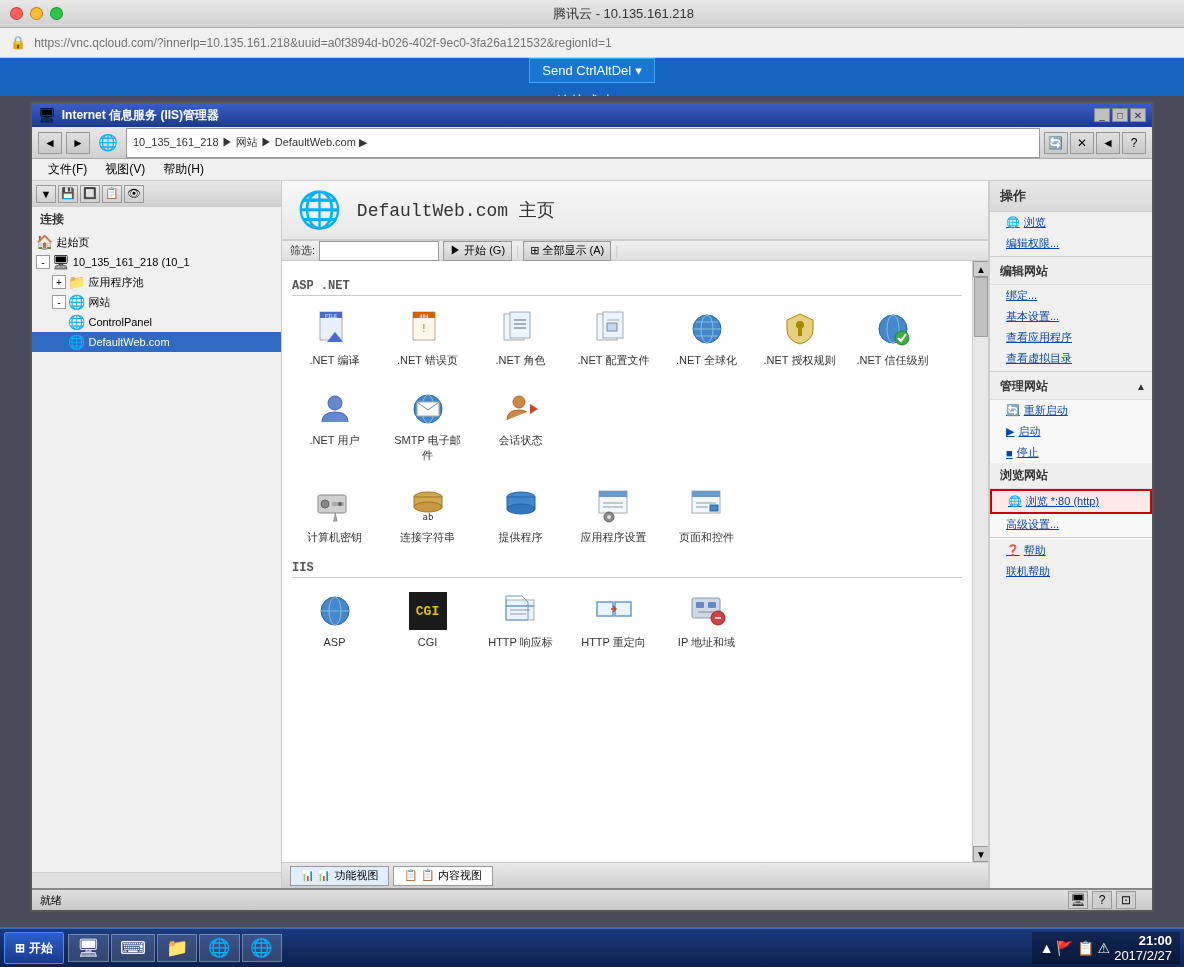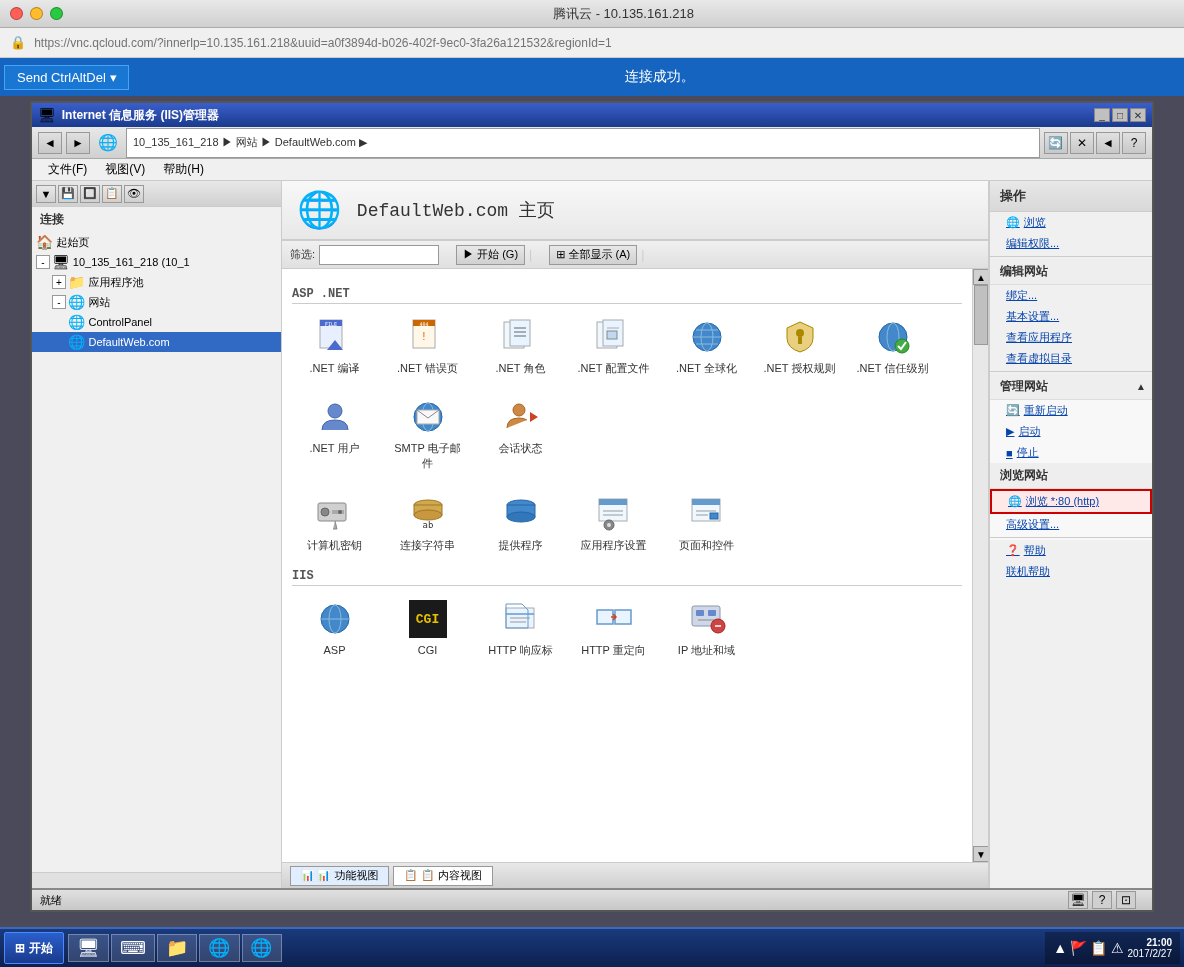--- a/index.html
+++ b/index.html
@@ -33,22 +33,23 @@
     }
     .mac-lock { color: #2a7ae4; font-size: 13px; }
     .mac-url { font-size: 12px; color: #737373; }
 
     
     .vnc-topbar {
       height: 38px;
       background: #1565c0;
       display: flex;
       align-items: center;
-      padding: 0 4px;
+      padding: 0 15px;
       gap: 10px;
+      flex-direction: column;
     }
     .send-ctrlaltdel-btn {
       background: #1976d2;
       color: white;
       border: 1px solid #42a5f5;
       padding: 4px 12px;
       font-size: 13px;
       cursor: pointer;
       display: flex;
       align-items: center;
@@ -194,21 +195,21 @@
       border-bottom: 2px solid #ccc;
       display: flex;
       align-items: center;
       padding: 0 15px;
       gap: 15px;
     }
     .content-header-globe { font-size: 36px; }
     .content-header-title { font-size: 18px; color: #333; font-family: 'Courier New', monospace; }
 
     .content-toolbar {
-      height: 28px;
+      height: 20px;
       background: linear-gradient(to bottom, #f0f0f0, #e0e0e0);
       border-bottom: 1px solid #ccc;
       display: flex;
       align-items: center;
       padding: 0 8px;
       gap: 4px;
     }
     .filter-label { font-size: 11px; color: #333; }
     .filter-input {
       height: 20px;
@@ -220,21 +221,20 @@
     .toolbar-btn {
       height: 20px;
       background: linear-gradient(to bottom, #e8e8e8, #d0d0d0);
       border: 1px solid #999;
       padding: 0 6px;
       font-size: 11px;
       cursor: pointer;
       display: flex;
       align-items: center;
       gap: 2px;
-      margin-left: 13px;
     }
 
     .content-icons-area {
       flex: 1;
       overflow-y: auto;
       padding: 10px;
       position: relative;
     }
 
     .section-label {
@@ -410,21 +410,21 @@
     .taskbar-right {
       display: flex;
       align-items: center;
       gap: 4px;
       background: rgba(0,0,0,0.3);
       padding: 4px 8px;
       height: 32px;
     }
     .tray-icons { display: flex; gap: 3px; align-items: center; }
     .tray-icon { font-size: 14px; color: white; cursor: pointer; }
-    .clock { color: white; font-size: 10px; text-align: right; }
+    .clock { color: white; font-size: 13px; text-align: right; }
     .clock-time { font-weight: bold; }
 
     
     .cgi-box {
       width: 38px; height: 38px;
       background: #1a1a1a;
       color: #e8c000;
       font-size: 13px;
       font-weight: bold;
       display: flex; align-items: center; justify-content: center;

